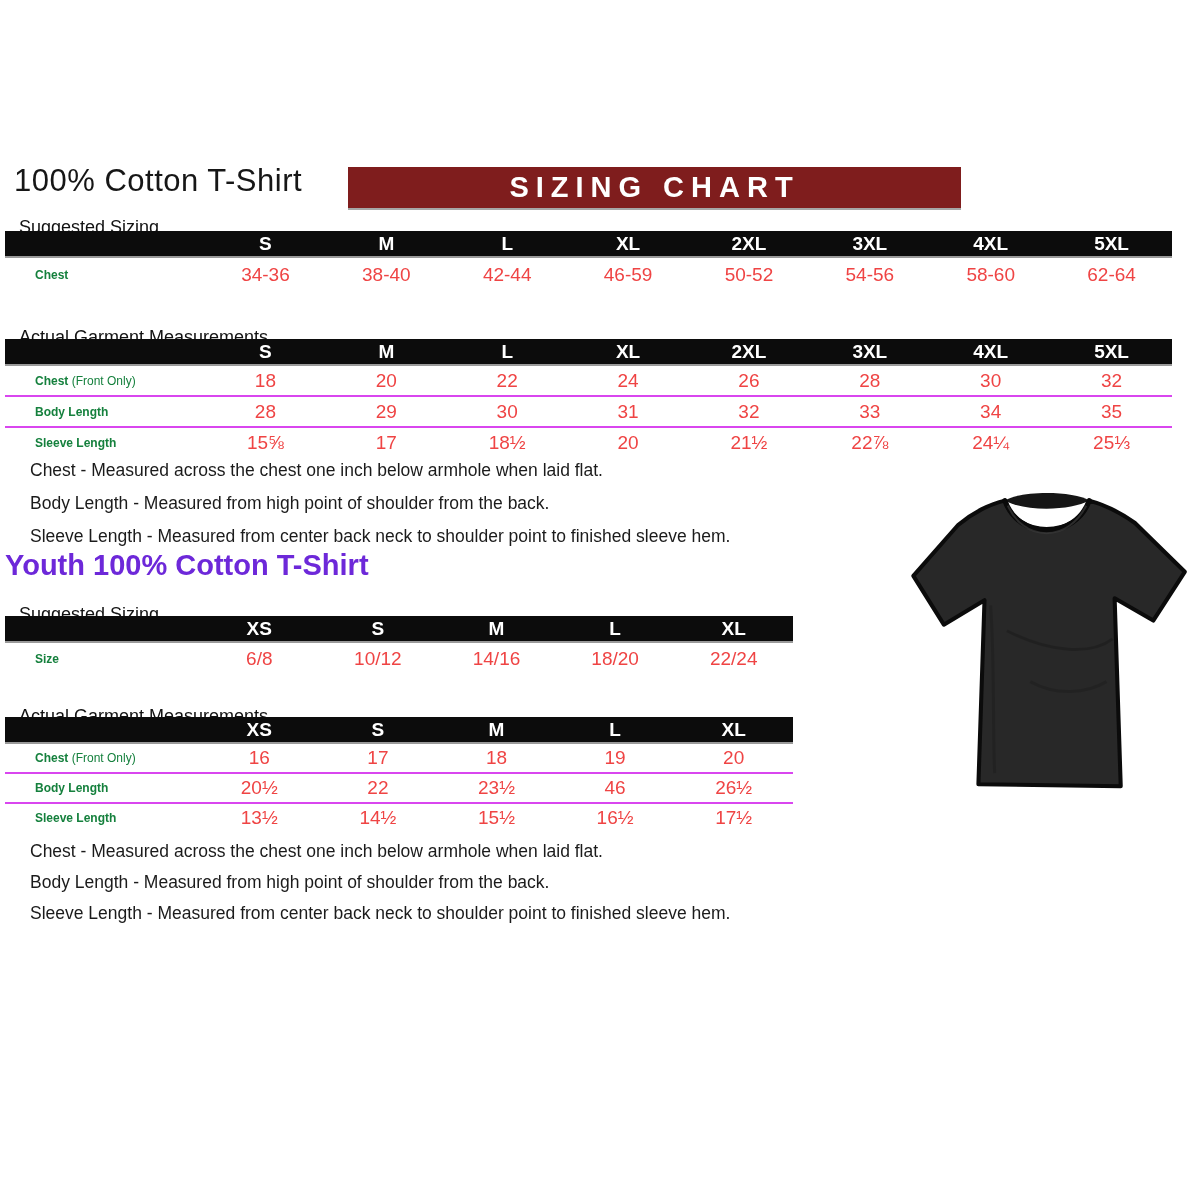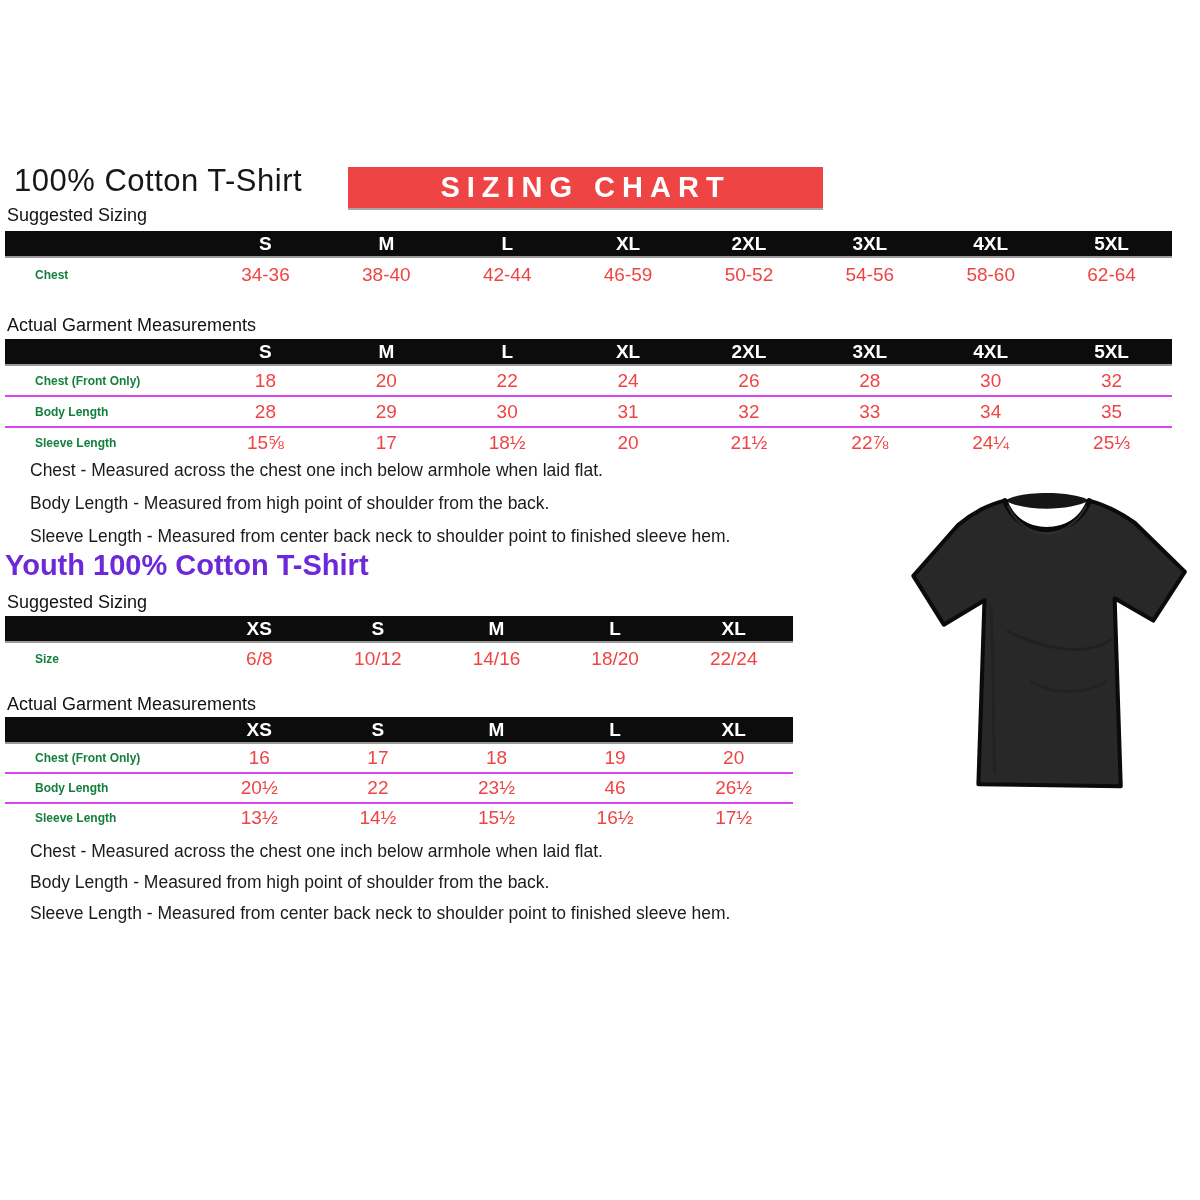--- a/index.html
+++ b/index.html
@@ -7,41 +7,41 @@
     position:relative; width:1200px; height:1200px; overflow:hidden;
     background:#ffffff; color:#1e1e1e;
     font-family:"Liberation Sans", sans-serif;
     border-radius:30px;
   }
   .title {
     position:absolute; left:14px; top:163px; margin:0;
     font-size:31px; font-weight:400; letter-spacing:0.5px; color:#161616;
   }
   .banner {
-    position:absolute; left:348px; top:167px; width:475px; height:41px;
-    background:#ef4444; display:flex; align-items:center; justify-content:center;
+    position:absolute; left:348px; top:167px; width:613px; height:41px;
+    background:#7f1d1d; display:flex; align-items:center; justify-content:center;
     box-shadow:0 2px 0 rgba(0,0,0,0.35);
   }
   .banner span { color:#ffffff; font-weight:700; font-size:29px; letter-spacing:7px; }
-  .seclabel { position:absolute; left:7px; margin:0; font-size:18px; color:#121212; }
+  .seclabel { position:absolute; left:7px; margin:12px; font-size:18px; color:#121212; }
   .table { position:absolute; left:5px; }
   .t-adult { width:1167px; }
   .t-youth { width:788px; }
   .grow { display:grid; align-items:center; }
   .t-adult .grow { grid-template-columns:200px repeat(8,1fr); }
   .t-youth .grow { grid-template-columns:195px repeat(5,1fr); }
   .band { background:#0c0c0c; height:25px; }
   .band .col {
     color:#ffffff; font-weight:700; font-size:19px;
     text-align:center; line-height:25px;
   }
   .band-rule { border-bottom:2px solid #9a9a9a; }
   .vrow { height:33px; }
   .vrow .lbl { font-weight:700; font-size:12px; padding-left:30px; color:#15803d; white-space:nowrap; }
-  .vrow .lbl .sfx { font-weight:700; }
+  .vrow .lbl .sfx { font-weight:400; }
   .vrow .val { text-align:center; font-size:19px; color:#ef4444; }
   .mrow { height:29px; }
   .mrow + .mrow { border-top:2px solid #d946ef; }
   .t-youth .mrow { height:28px; }
   .yrow { height:31px; }
   .notes { position:absolute; left:30px; }
   .note { margin:0; font-size:17.5px; color:#1b1b1b; height:33px; }
   .notes-b .note { height:31px; }
   .youth-title {
     position:absolute; left:5px; top:549px; margin:0;

